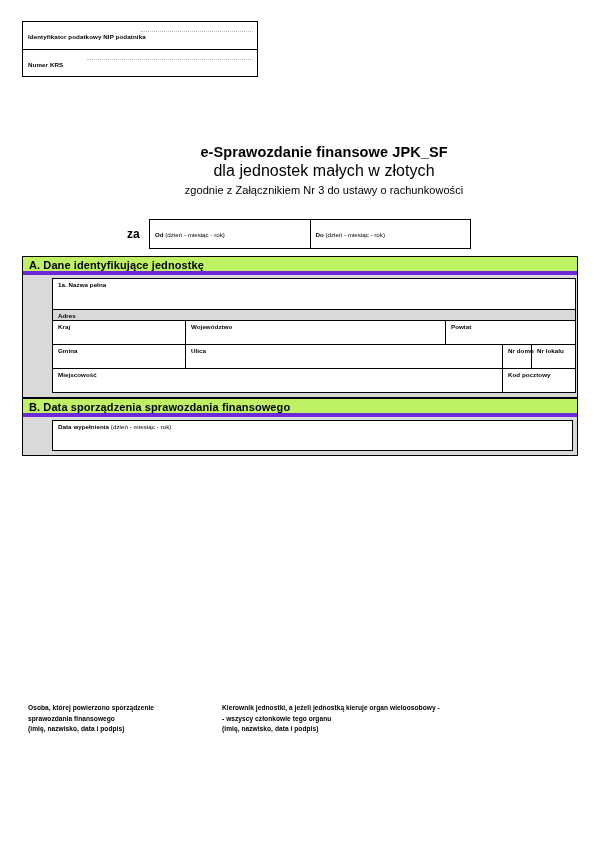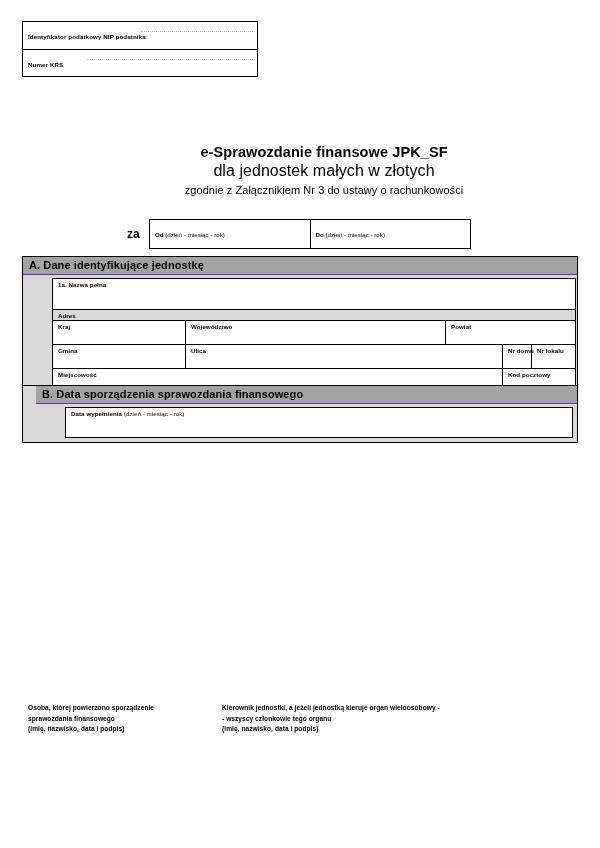--- a/index.html
+++ b/index.html
@@ -142,31 +142,31 @@
     background: #d9d9d9;
   }
   .section-head {
     height: 18px;
     box-sizing: border-box;
     padding-left: 6px;
     font-size: 11px;
     font-weight: bold;
     line-height: 17px;
     letter-spacing: 0.1px;
-    background: #a3a3a3;
-    border-bottom: 1px solid #6d28d9;
+    background: #bef264;
+    border-bottom: 4px solid #6d28d9;
     white-space: nowrap;
   }
   .section-body {
     padding: 3px 4px 4px 29px;
     background: #d9d9d9;
   }
 
   #section-a { top: 256px; }
-  #section-b { top: 385px; padding-left: 13px; }
+  #section-b { top: 398px; }
 
   
   .ftable {
     width: 100%;
     border-collapse: collapse;
     background: #fff;
     table-layout: fixed;
   }
   .ftable td {
     border: 1px solid #000;

